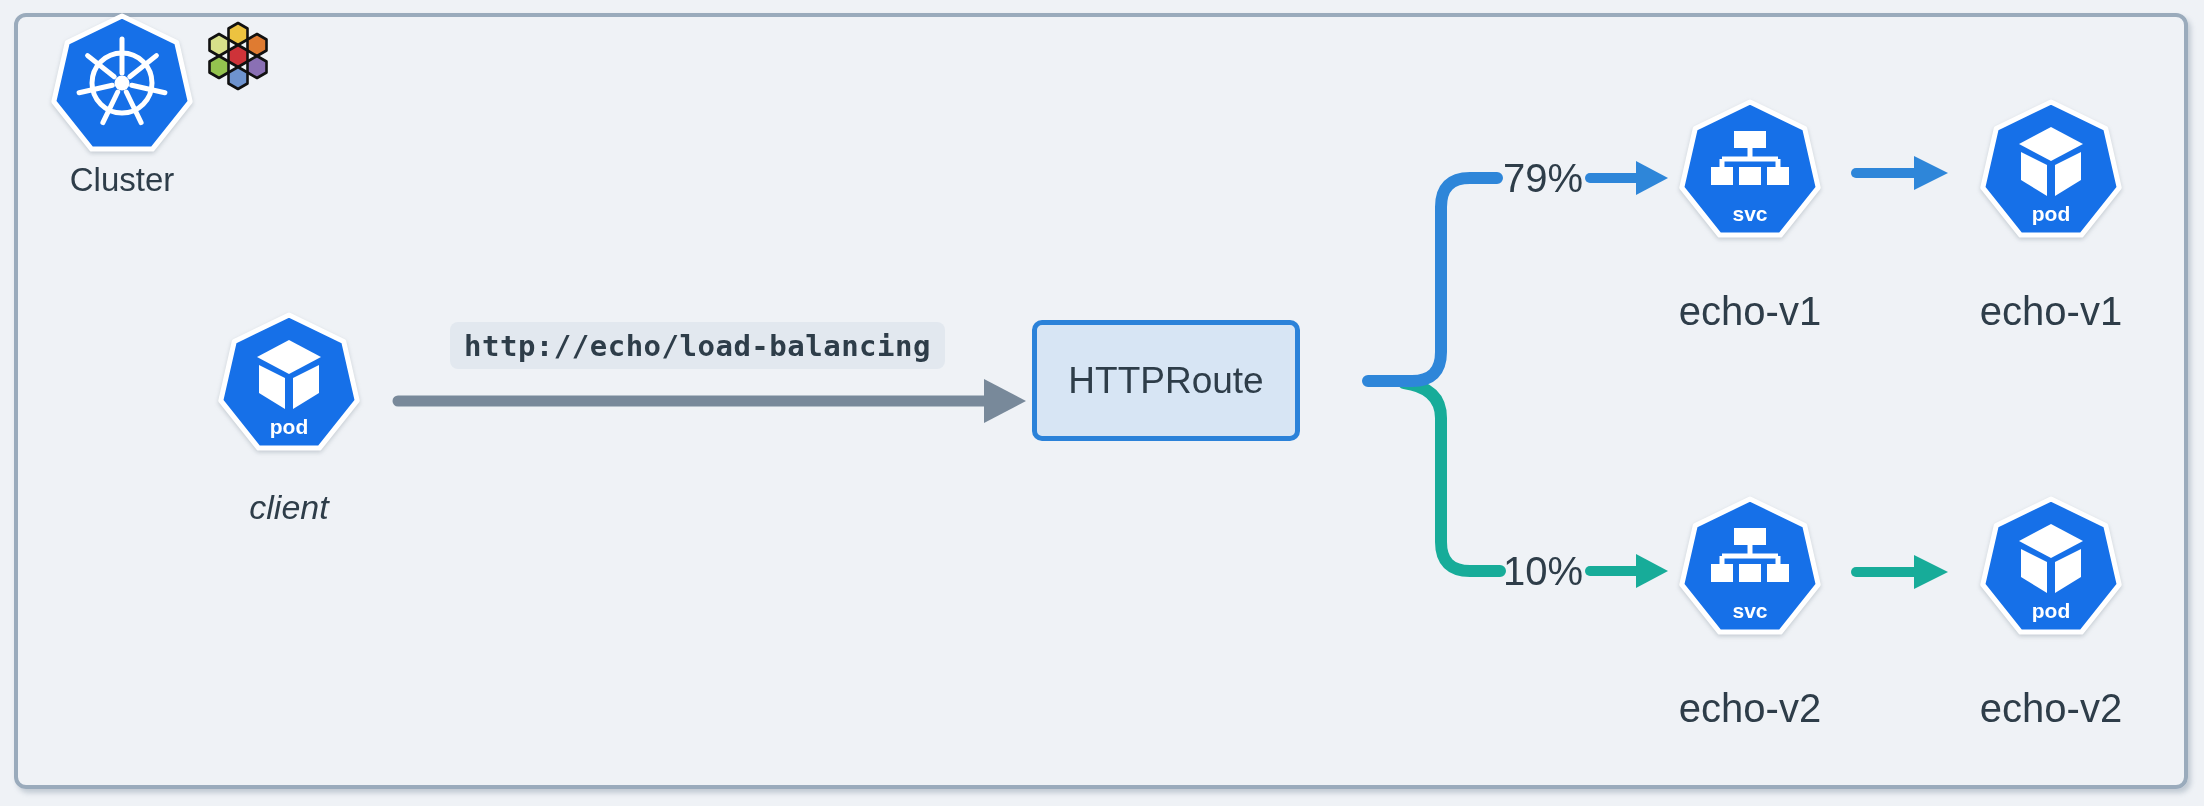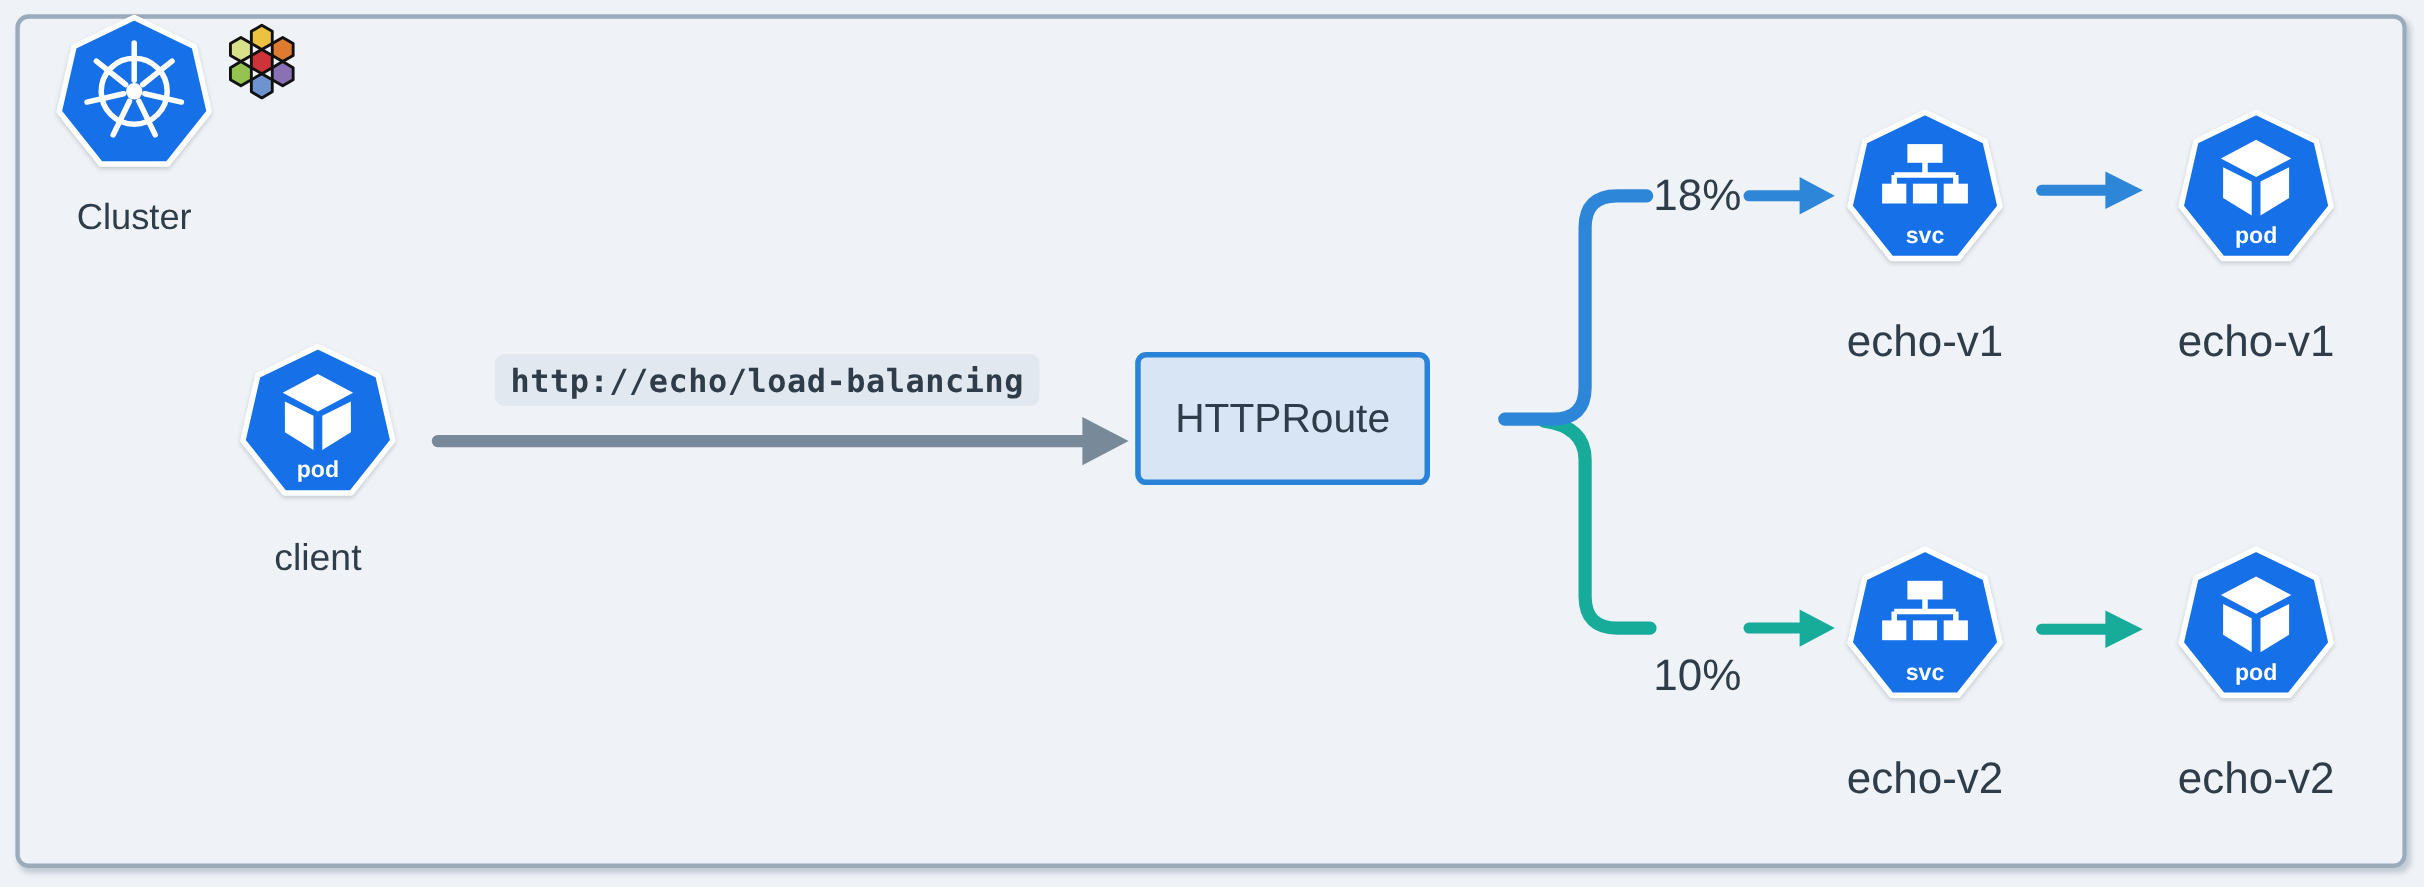--- a/index.html
+++ b/index.html
@@ -38,22 +38,22 @@
   .node svg.k8s-icon{
     width:150px;height:150px;
     filter:drop-shadow(0 2px 2px rgba(100,115,130,.30));
   }
   .node-label{
     margin-top:42px;
     font-size:40px;font-weight:500;
     color:var(--text_dark,#2E3D49);
     white-space:nowrap;
   }
-  .node-label.small{font-size:34px;margin-top:28px;}
-  .node-label.cluster-label{font-size:33px;margin-top:17px;}
+  .node-label.small{font-size:34px;margin-top:28px;font-style:italic;}
+  .node-label.cluster-label{font-size:33px;margin-top:0;}
   .badge-text{
     font-family:"Liberation Sans",sans-serif;
     font-weight:bold;font-size:21px;fill:#fff;
   }
   .hexflower{position:absolute;left:202px;top:20px;width:72px;height:72px;}
   .url-chip{
     position:absolute;left:450px;top:322px;height:47px;
     display:flex;align-items:center;
     padding:0 14px;border-radius:8px;
     background:var(--chip_bg,#E2E8EF);
@@ -72,21 +72,21 @@
     font-size:37px;font-weight:500;
     color:var(--text_dark,#2E3D49);
   }
   .pct-label{
     position:absolute;width:90px;height:50px;
     display:flex;align-items:center;justify-content:center;
     font-size:40px;font-weight:500;
     color:var(--text_dark,#2E3D49);
   }
   .pct-90{left:1498px;top:153px;}
-  .pct-10{left:1498px;top:546px;margin-top:43px;}
+  .pct-10{left:1498px;top:546px;}
 </style>
 </head>
 <body>
 
 <div class="canvas">
 
   <div class="cluster-box"></div>
 
   <svg class="connectors" viewBox="0 0 2204 806">
 
@@ -160,21 +160,21 @@
       </g>
       <text x="75" y="124" text-anchor="middle" class="badge-text">pod</text>
     </svg>
     <div class="node-label small">client</div>
   </div>
 
   <div class="url-chip">http://echo/load-balancing</div>
 
   <div class="route-box">HTTPRoute</div>
 
-  <div class="pct-label pct-90">18%</div>
+  <div class="pct-label pct-90">79%</div>
   <div class="pct-label pct-10">10%</div>
 
   <div class="node" style="left:1675px;top:97px;">
     <svg class="k8s-icon" viewBox="0 0 150 150">
       <polygon points="75,5 129.7,31.4 143.2,90.6 105.4,138.1 44.6,138.1 6.8,90.6 20.3,31.4" stroke="#fff" stroke-width="5" stroke-linejoin="round" fill="#1670E8"></polygon>
       <g stroke="#fff" stroke-width="5">
         <line x1="75" y1="50" x2="75" y2="64"></line>
         <line x1="47" y1="62" x2="103" y2="62"></line>
         <line x1="47" y1="62" x2="47" y2="72"></line>
         <line x1="103" y1="62" x2="103" y2="72"></line>

